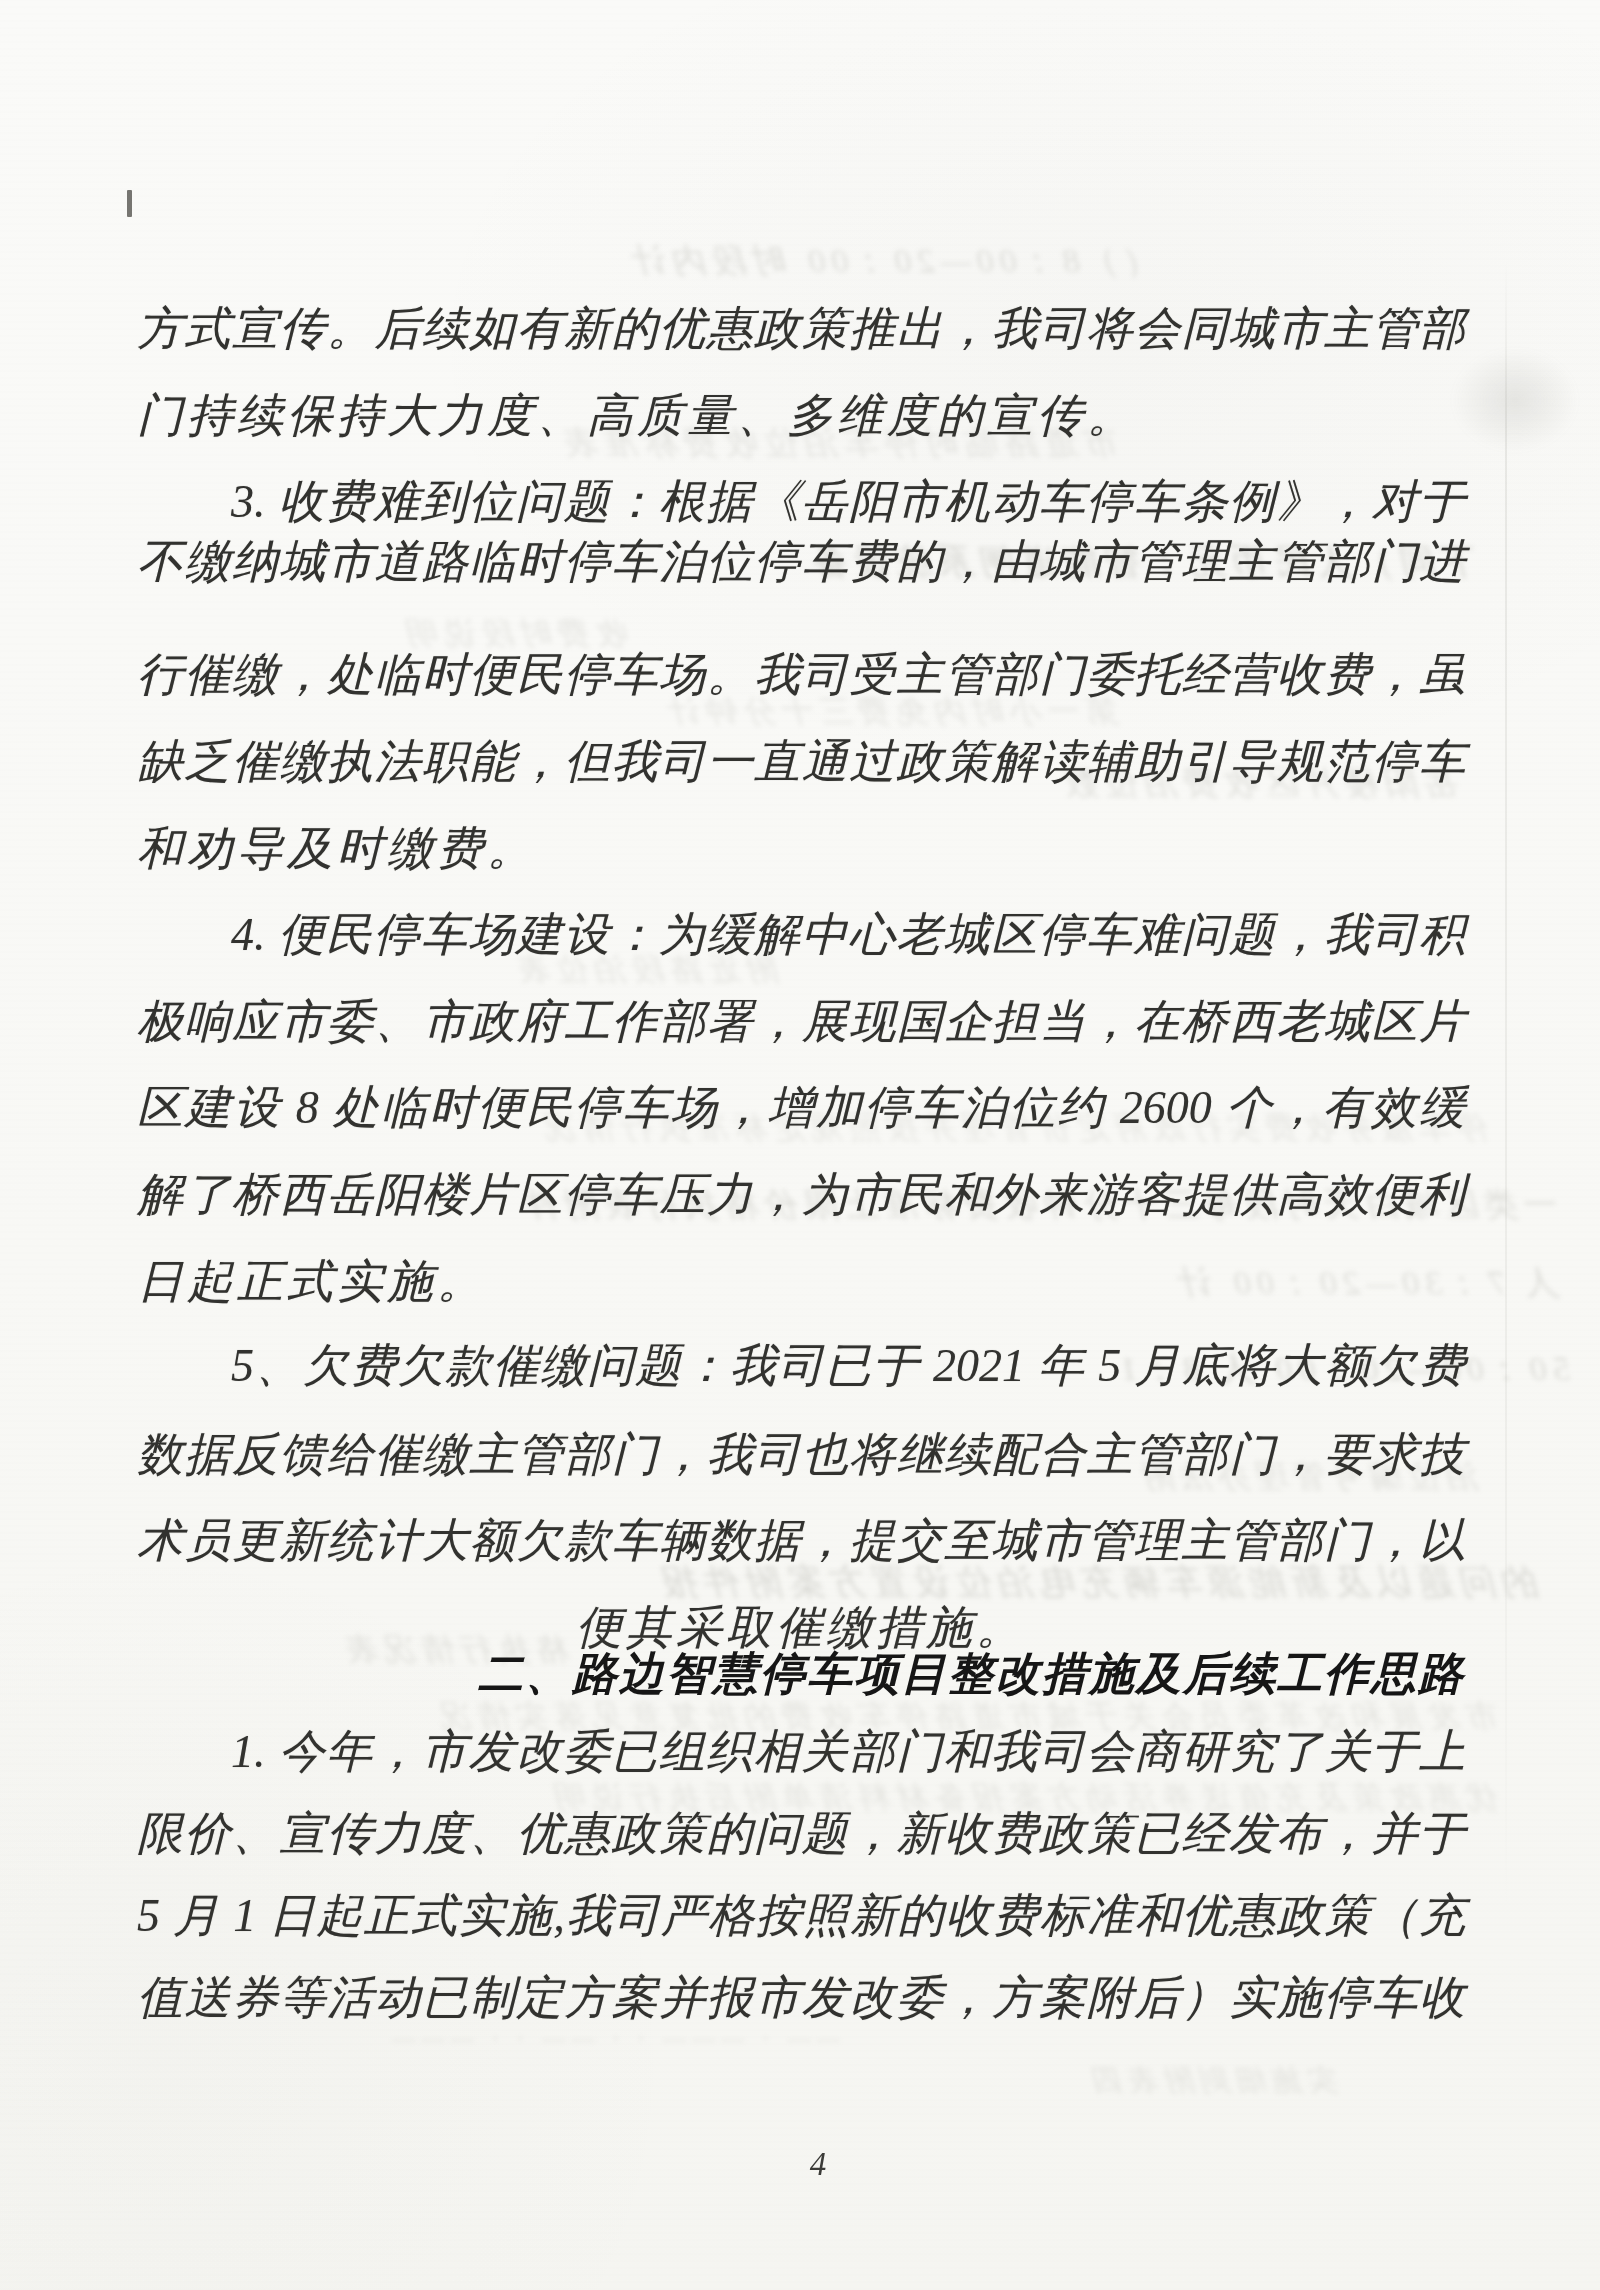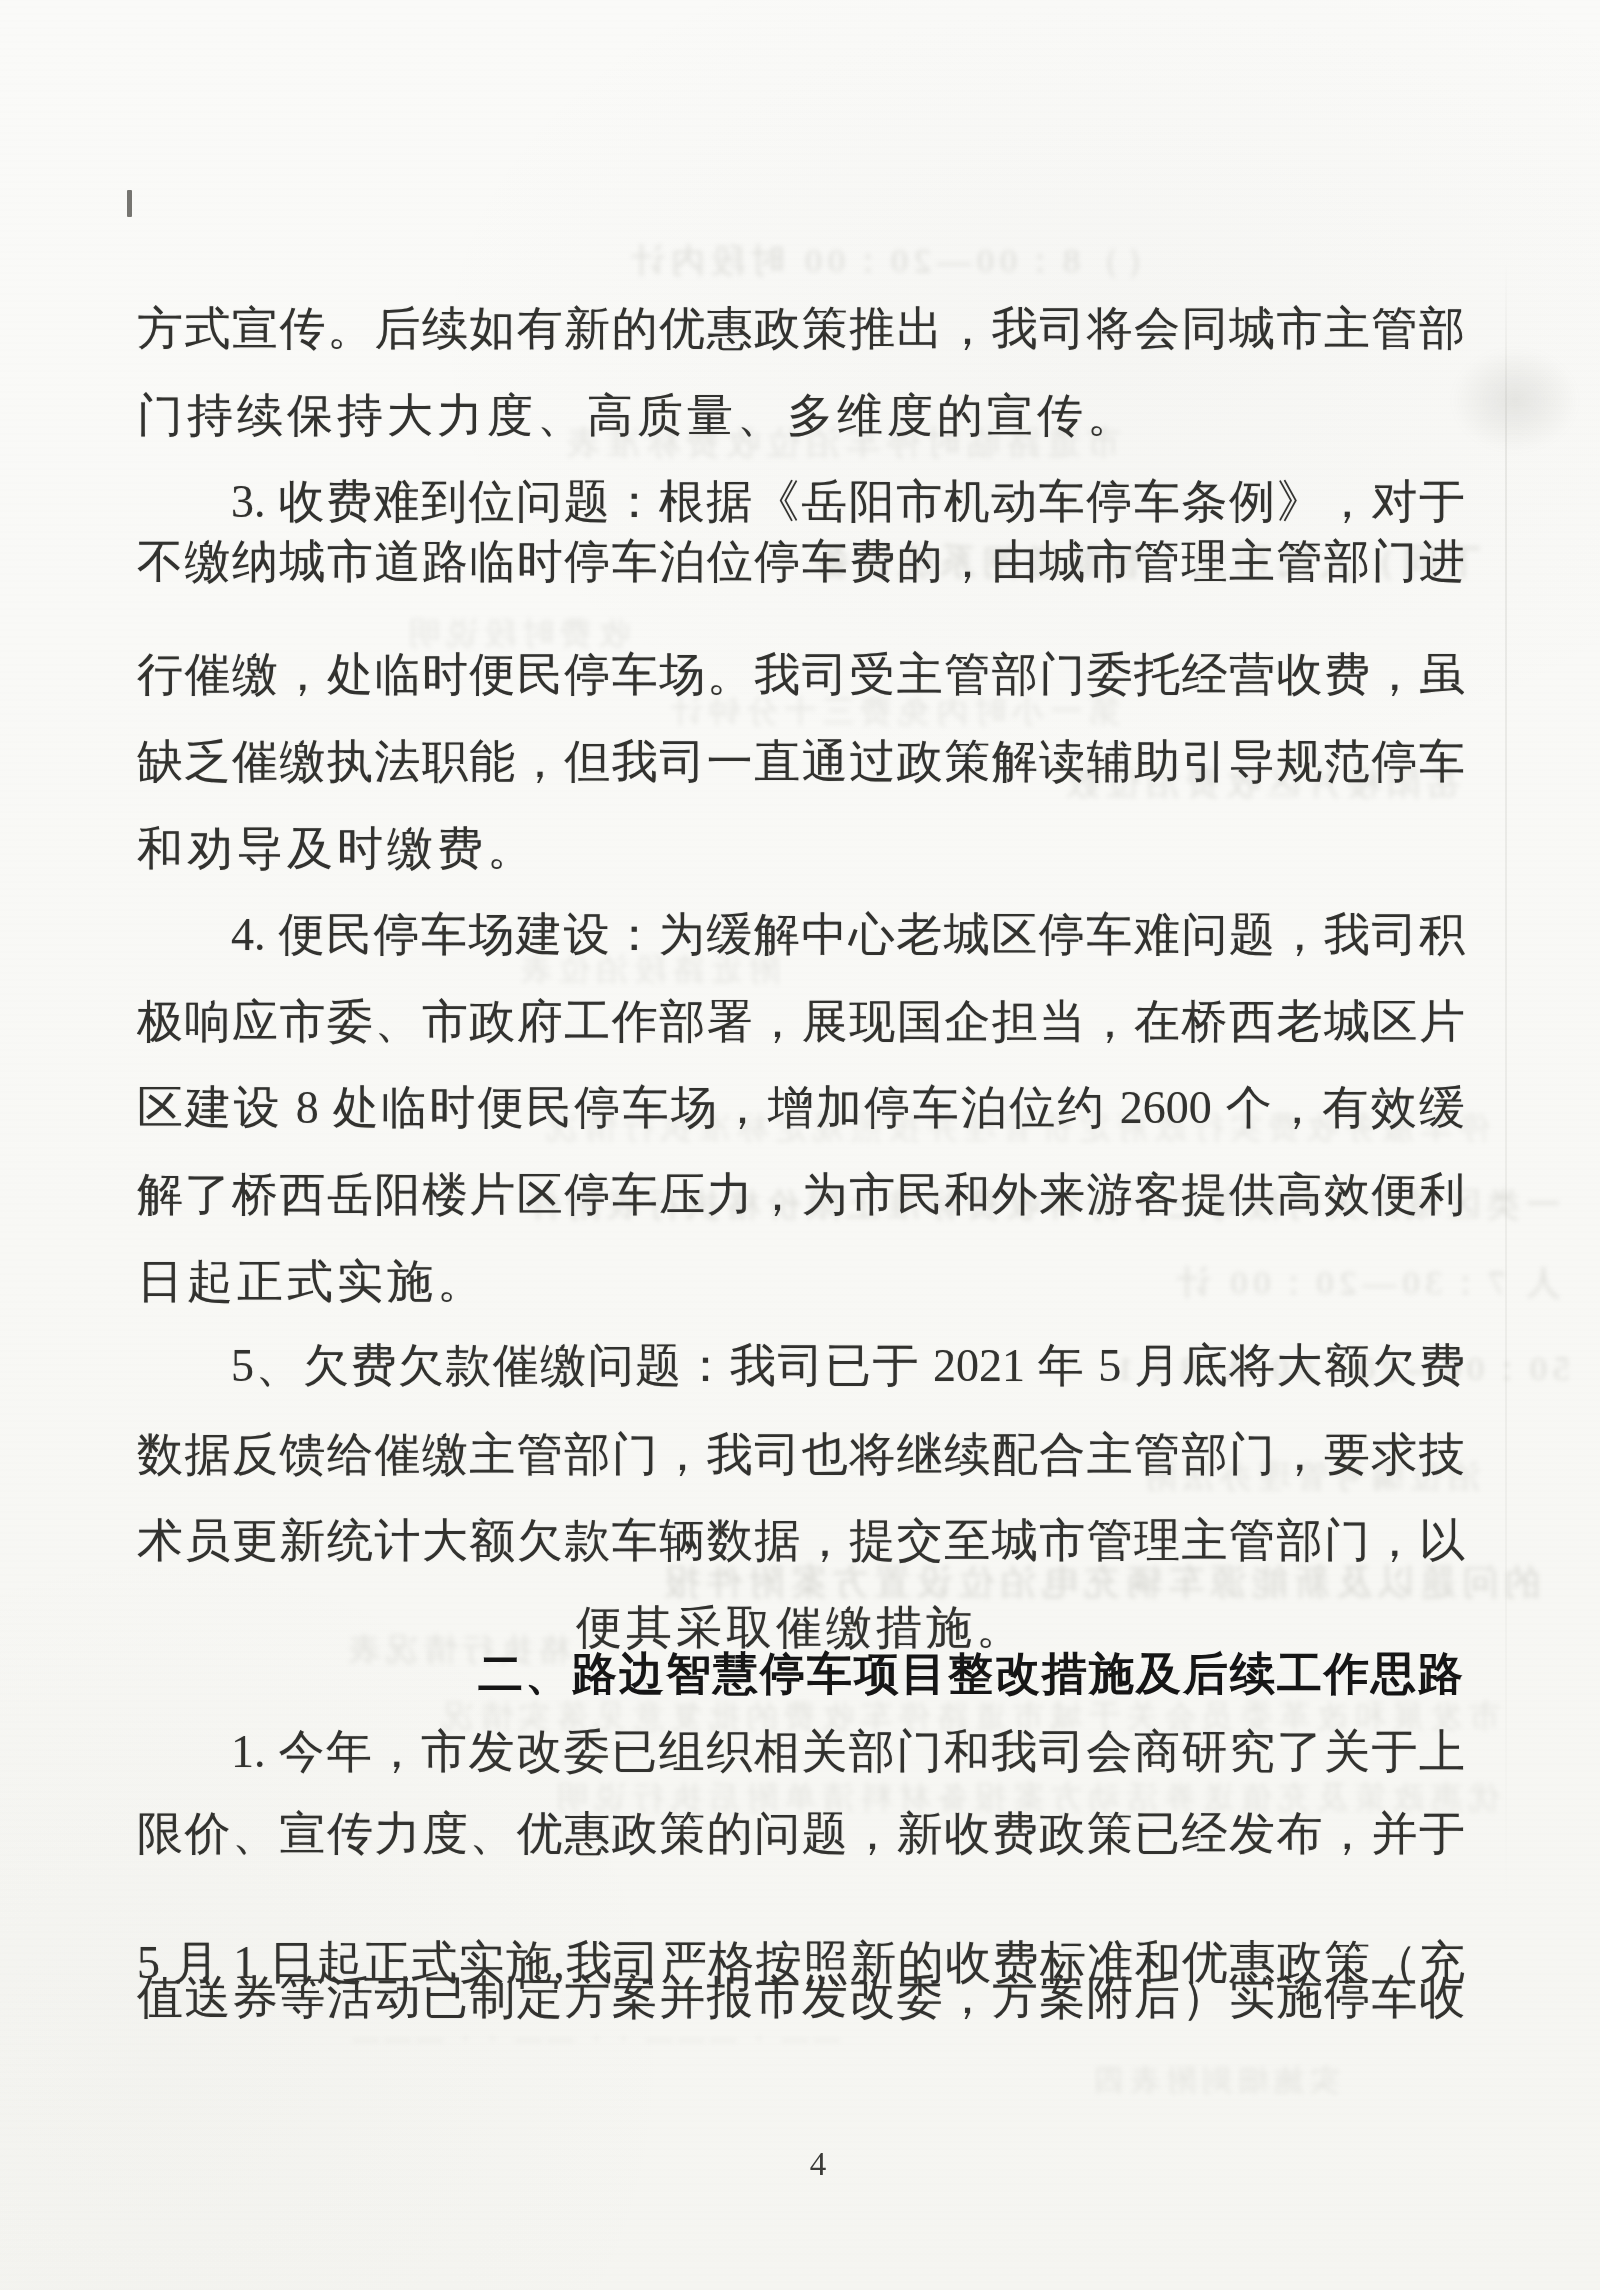--- a/index.html
+++ b/index.html
@@ -7,20 +7,21 @@
     width:1600px;height:2290px;position:relative;overflow:hidden;
     background:#f7f7f4;
     font-family:"Liberation Serif","DejaVu Serif",serif;
   }
   .page{
     position:absolute;inset:0;
     background:
       radial-gradient(1100px 700px at 70% 15%, rgba(120,120,110,0.03), transparent 65%),
       radial-gradient(900px 900px at 10% 90%, rgba(120,120,110,0.025), transparent 60%),
       linear-gradient(180deg,#fafaf8 0%,#f8f8f5 55%,#f5f5f1 100%);
+    font-style: italic;
   }
   .grain{
     position:absolute;inset:0;opacity:.5;pointer-events:none;
     background:
       repeating-linear-gradient(0deg, rgba(0,0,0,0.006) 0 2px, transparent 2px 7px),
       repeating-linear-gradient(90deg, rgba(0,0,0,0.005) 0 3px, transparent 3px 9px);
   }
   .bleed{
     position:absolute;
     transform:scaleX(-1);
@@ -109,18 +110,18 @@
       <div class="line justify" style="top: 1079.4px;">区建设 8 处临时便民停车场，增加停车泊位约 2600 个，有效缓</div>
       <div class="line justify" style="top: 1166px;">解了桥西岳阳楼片区停车压力，为市民和外来游客提供高效便利</div>
       <div class="line plain" style="top: 1252.6px;">日起正式实施。</div>
       <div class="line justify indent" style="top: 1337px;">5、欠费欠款催缴问题：我司已于 2021 年 5 月底将大额欠费</div>
       <div class="line justify" style="top: 1425.8px;">数据反馈给催缴主管部门，我司也将继续配合主管部门，要求技</div>
       <div class="line justify" style="top: 1512.4px;">术员更新统计大额欠款车辆数据，提交至城市管理主管部门，以</div>
       <div class="line plain" style="top: 1599px; text-align: center;">便其采取催缴措施。</div>
       <div class="line heading" style="top: 1645px;">二、路边智慧停车项目整改措施及后续工作思路</div>
       <div class="line justify indent" style="top: 1723px;">1. 今年，市发改委已组织相关部门和我司会商研究了关于上</div>
       <div class="line justify" style="top: 1805px;">限价、宣传力度、优惠政策的问题，新收费政策已经发布，并于</div>
-      <div class="line justify" style="top: 1887px; margin-top: 47px;">5 月 1 日起正式实施,我司严格按照新的收费标准和优惠政策（充</div>
+      <div class="line justify" style="top: 1887px;">5 月 1 日起正式实施,我司严格按照新的收费标准和优惠政策（充</div>
       <div class="line justify" style="top: 1969px;">值送券等活动已制定方案并报市发改委，方案附后）实施停车收</div>
     </div>
 
   <div class="page-number">4</div>
 </div>
 
 </body></html>

